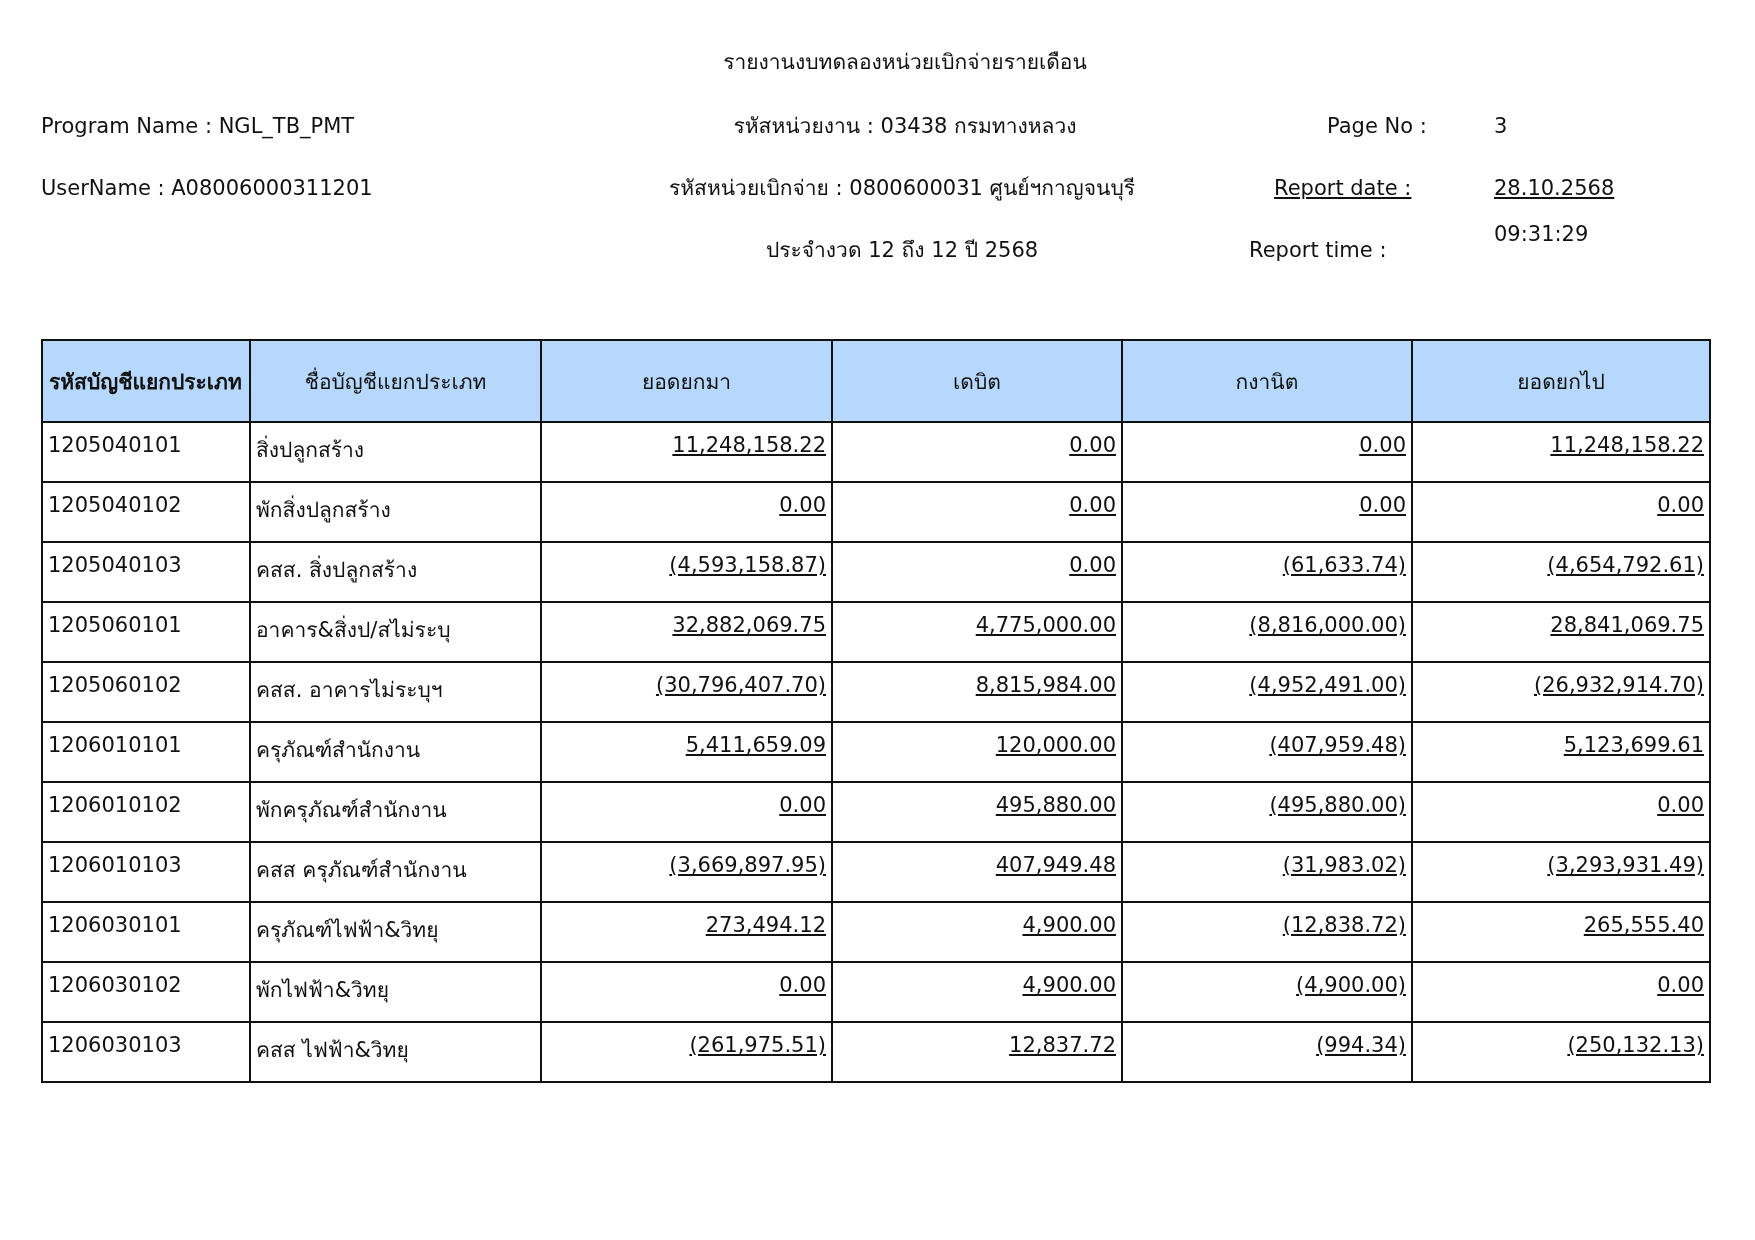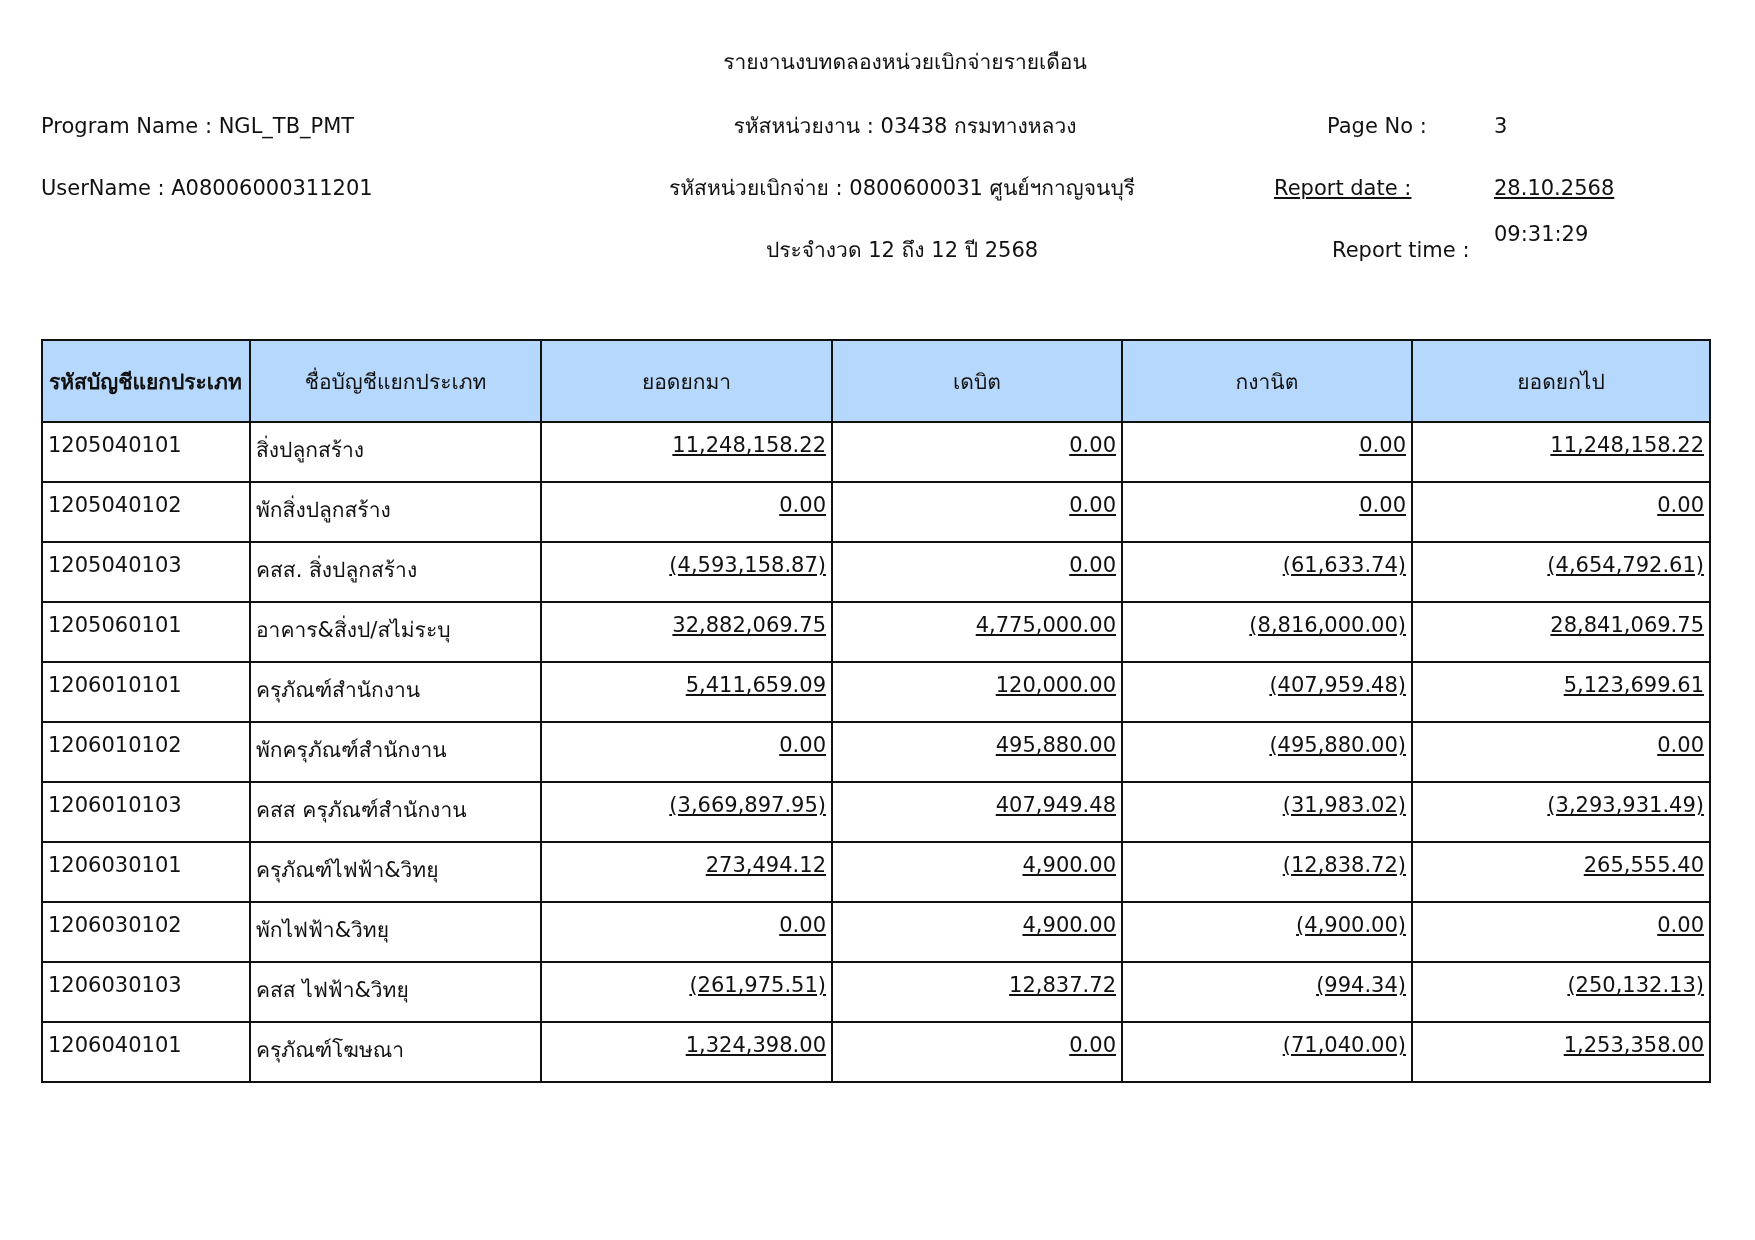--- a/index.html
+++ b/index.html
@@ -42,21 +42,21 @@
 <div class="abs center" style="left:905px; top:116px;">รหัสหน่วยงาน : 03438 กรมทางหลวง</div>
 <div class="abs" style="left:1327px; top:116px;">Page No :</div>
 <div class="abs" style="left:1494px; top:116px;">3</div>
 
 <div class="abs" style="left:41px; top:178px;">UserName : A08006000311201</div>
 <div class="abs center" style="left:902px; top:178px;">รหัสหน่วยเบิกจ่าย : 0800600031 ศูนย์ฯกาญจนบุรี</div>
 <div class="abs" style="left:1274px; top:178px;text-decoration:underline;">Report date :</div>
 <div class="abs" style="left:1494px; top:178px;text-decoration:underline;">28.10.2568</div>
 
 <div class="abs center" style="left:902px; top:240px;">ประจำงวด 12 ถึง 12 ปี 2568</div>
-<div class="abs" style="left:1332px; top:240px;">Report time :</div>
+<div class="abs" style="left:1249px; top:240px;">Report time :</div>
 <div class="abs" style="left:1494px; top:224px;">09:31:29</div>
 
 <table class="report">
   <colgroup>
     <col style="width:208px">
     <col style="width:291px">
     <col style="width:291px">
     <col style="width:290px">
     <col style="width:290px">
     <col style="width:298px">
@@ -98,20 +98,28 @@
       </tr>
       <tr>
         <td class="code">1205060101</td>
         <td class="name">อาคาร&amp;สิ่งป/สไม่ระบุ</td>
         <td class="num">32,882,069.75</td>
         <td class="num">4,775,000.00</td>
         <td class="num">(8,816,000.00)</td>
         <td class="num">28,841,069.75</td>
       </tr>
       <tr>
+        <td class="code">1205060102</td>
+        <td class="name">คสส. อาคารไม่ระบุฯ</td>
+        <td class="num">(30,796,407.70)</td>
+        <td class="num">8,815,984.00</td>
+        <td class="num">(4,952,491.00)</td>
+        <td class="num">(26,932,914.70)</td>
+      </tr>
+      <tr>
         <td class="code">1206010101</td>
         <td class="name">ครุภัณฑ์สำนักงาน</td>
         <td class="num">5,411,659.09</td>
         <td class="num">120,000.00</td>
         <td class="num">(407,959.48)</td>
         <td class="num">5,123,699.61</td>
       </tr>
       <tr>
         <td class="code">1206010102</td>
         <td class="name">พักครุภัณฑ์สำนักงาน</td>
@@ -145,22 +153,14 @@
         <td class="num">0.00</td>
       </tr>
       <tr>
         <td class="code">1206030103</td>
         <td class="name">คสส ไฟฟ้า&amp;วิทยุ</td>
         <td class="num">(261,975.51)</td>
         <td class="num">12,837.72</td>
         <td class="num">(994.34)</td>
         <td class="num">(250,132.13)</td>
       </tr>
-      <tr>
-        <td class="code">1206040101</td>
-        <td class="name">ครุภัณฑ์โฆษณา</td>
-        <td class="num">1,324,398.00</td>
-        <td class="num">0.00</td>
-        <td class="num">(71,040.00)</td>
-        <td class="num">1,253,358.00</td>
-      </tr>
     </tbody>
 </table>
 
 </body></html>

